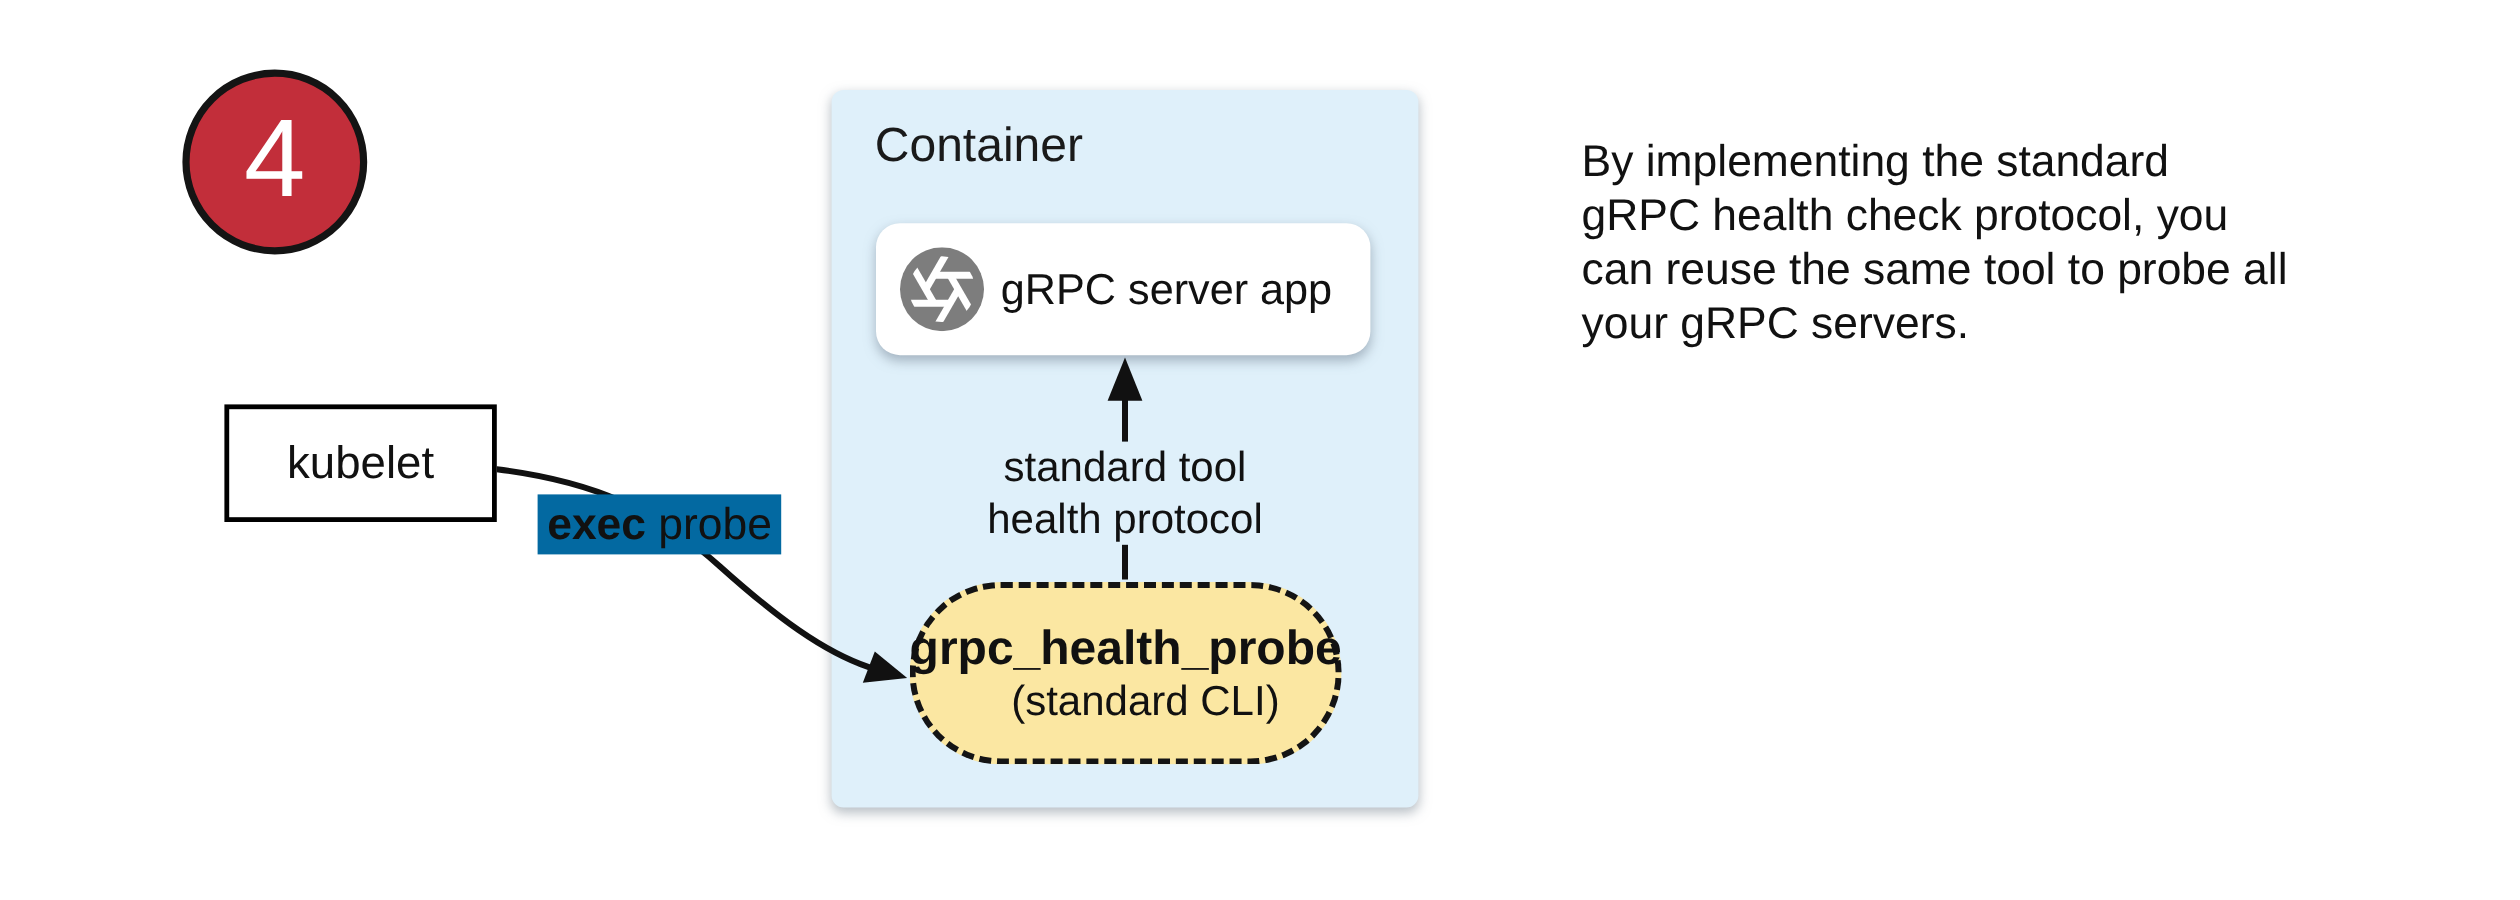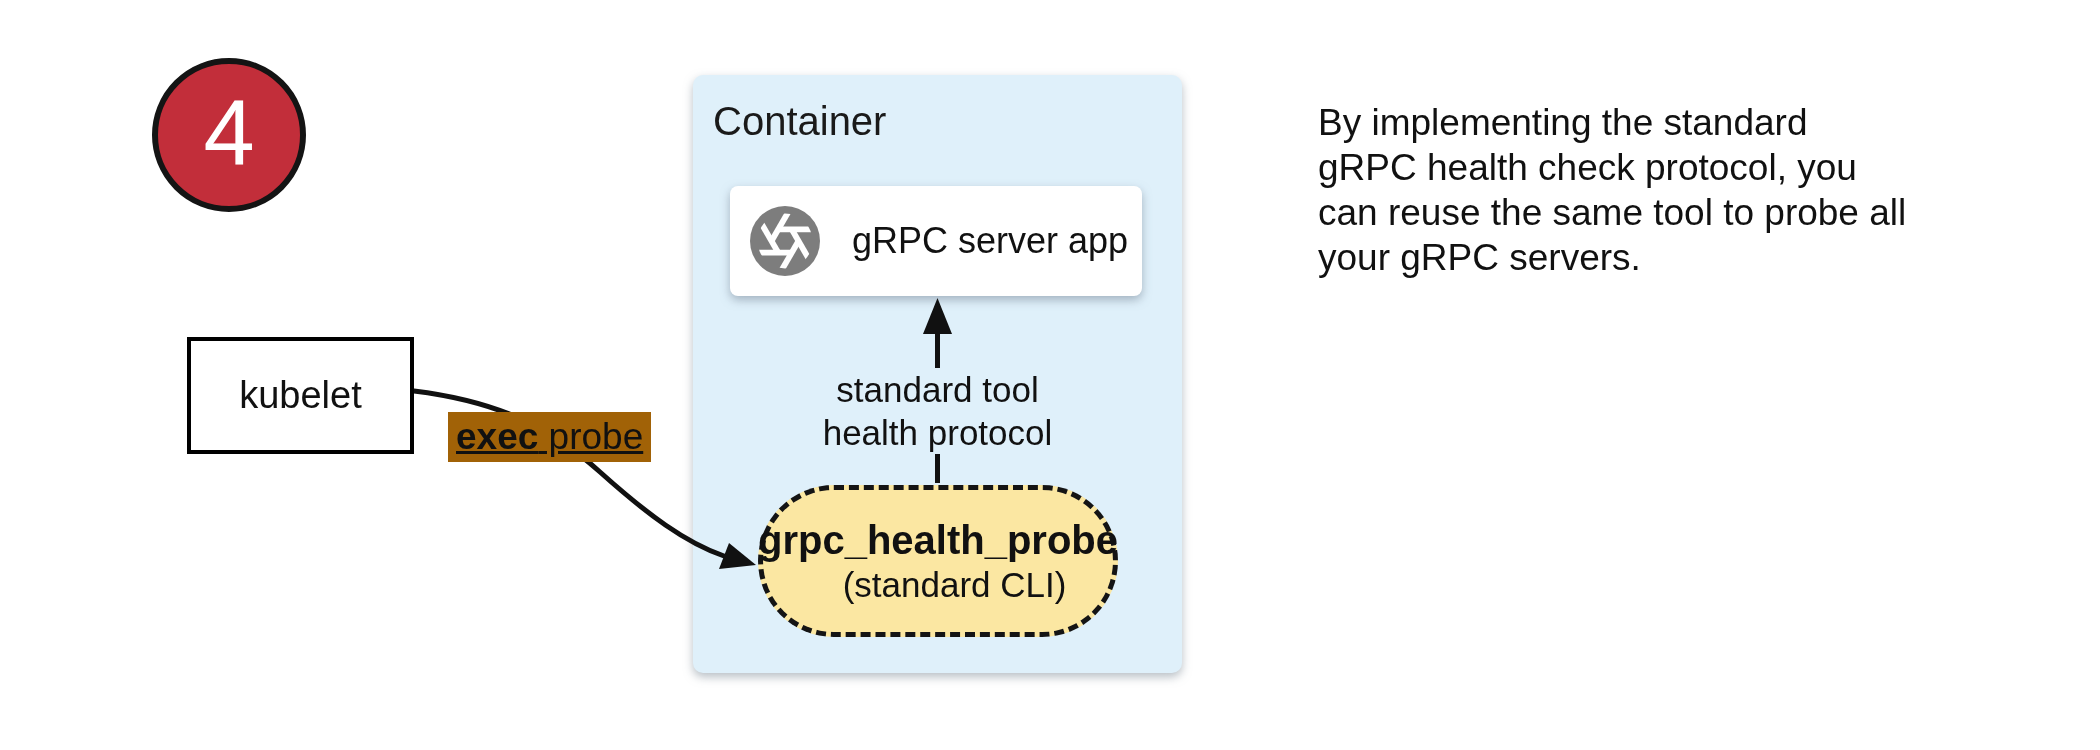--- a/index.html
+++ b/index.html
@@ -31,92 +31,91 @@
     color: #ffffff;
     font-size: 92px;
     line-height: 1;
     padding-bottom: 6px;
     z-index: 3;
   }
 
   
   .kubelet {
     left: 187px; top: 337px;
-    width: 227px; height: 117px;
+    width: 227px; height: 98px;
     background: #ffffff;
     border: 4px solid #000000;
     display: flex; align-items: center; justify-content: center;
     font-size: 38px;
     z-index: 3;
   }
 
   
   .container-box {
     left: 693px; top: 75px;
     width: 489px; height: 598px;
     background: var(--container-blue);
     border-radius: 10px;
     box-shadow: 0 4px 10px rgba(125,138,150,0.55);
     z-index: 1;
   }
   .container-title {
-    left: 20px; top: 24px;
+    left: 36px; top: 24px;
     font-size: 40px;
     color: #1a1a1a;
   }
   .server-box {
     left: 37px; top: 111px;
     width: 412px; height: 110px;
     background: #ffffff;
-    border-radius: 8px;
+    border-radius: 20px;
     box-shadow: 0 4px 10px rgba(115,130,145,0.55);
     display: flex; align-items: center;
     padding-left: 20px;
-    gap: 32px;
+    gap: 14px;
     font-size: 36px;
   }
   .server-box svg { flex: 0 0 auto; display: block; }
 
   .probe {
     left: 65px; top: 410px;
     width: 360px; height: 152px;
     background: var(--probe-yellow);
     border: 5px dashed #141414;
     border-radius: 85px;
     display: flex; flex-direction: column;
     align-items: center; justify-content: center;
   }
   .probe-title { font-size: 40px; font-weight: bold; line-height: 48px; }
   .probe-sub   { font-size: 35px; line-height: 42px; margin-left: 33px; }
 
   
   .exec-label {
     left: 448px; top: 412px;
     font-size: 37px;
-    background: #a16207;
+    background: #0369a1;
     padding: 4px 8px;
     white-space: pre;
     z-index: 3;
-    text-decoration: underline;
   }
   .exec-label .b { font-weight: bold; }
   .protocol-label {
     left: 772px; top: 368px;
     width: 331px;
     text-align: center;
     font-size: 35px;
     line-height: 43px;
     background: var(--container-blue);
     white-space: pre-line;
     z-index: 3;
   }
 
   
   .caption {
-    left: 1318px; top: 100px;
+    left: 1318px; top: 112px;
     width: 600px;
     font-size: 37px;
     line-height: 45px;
     white-space: pre-line;
     z-index: 3;
   }
 
   
   .arrows {
     position: absolute; left: 0; top: 0;

